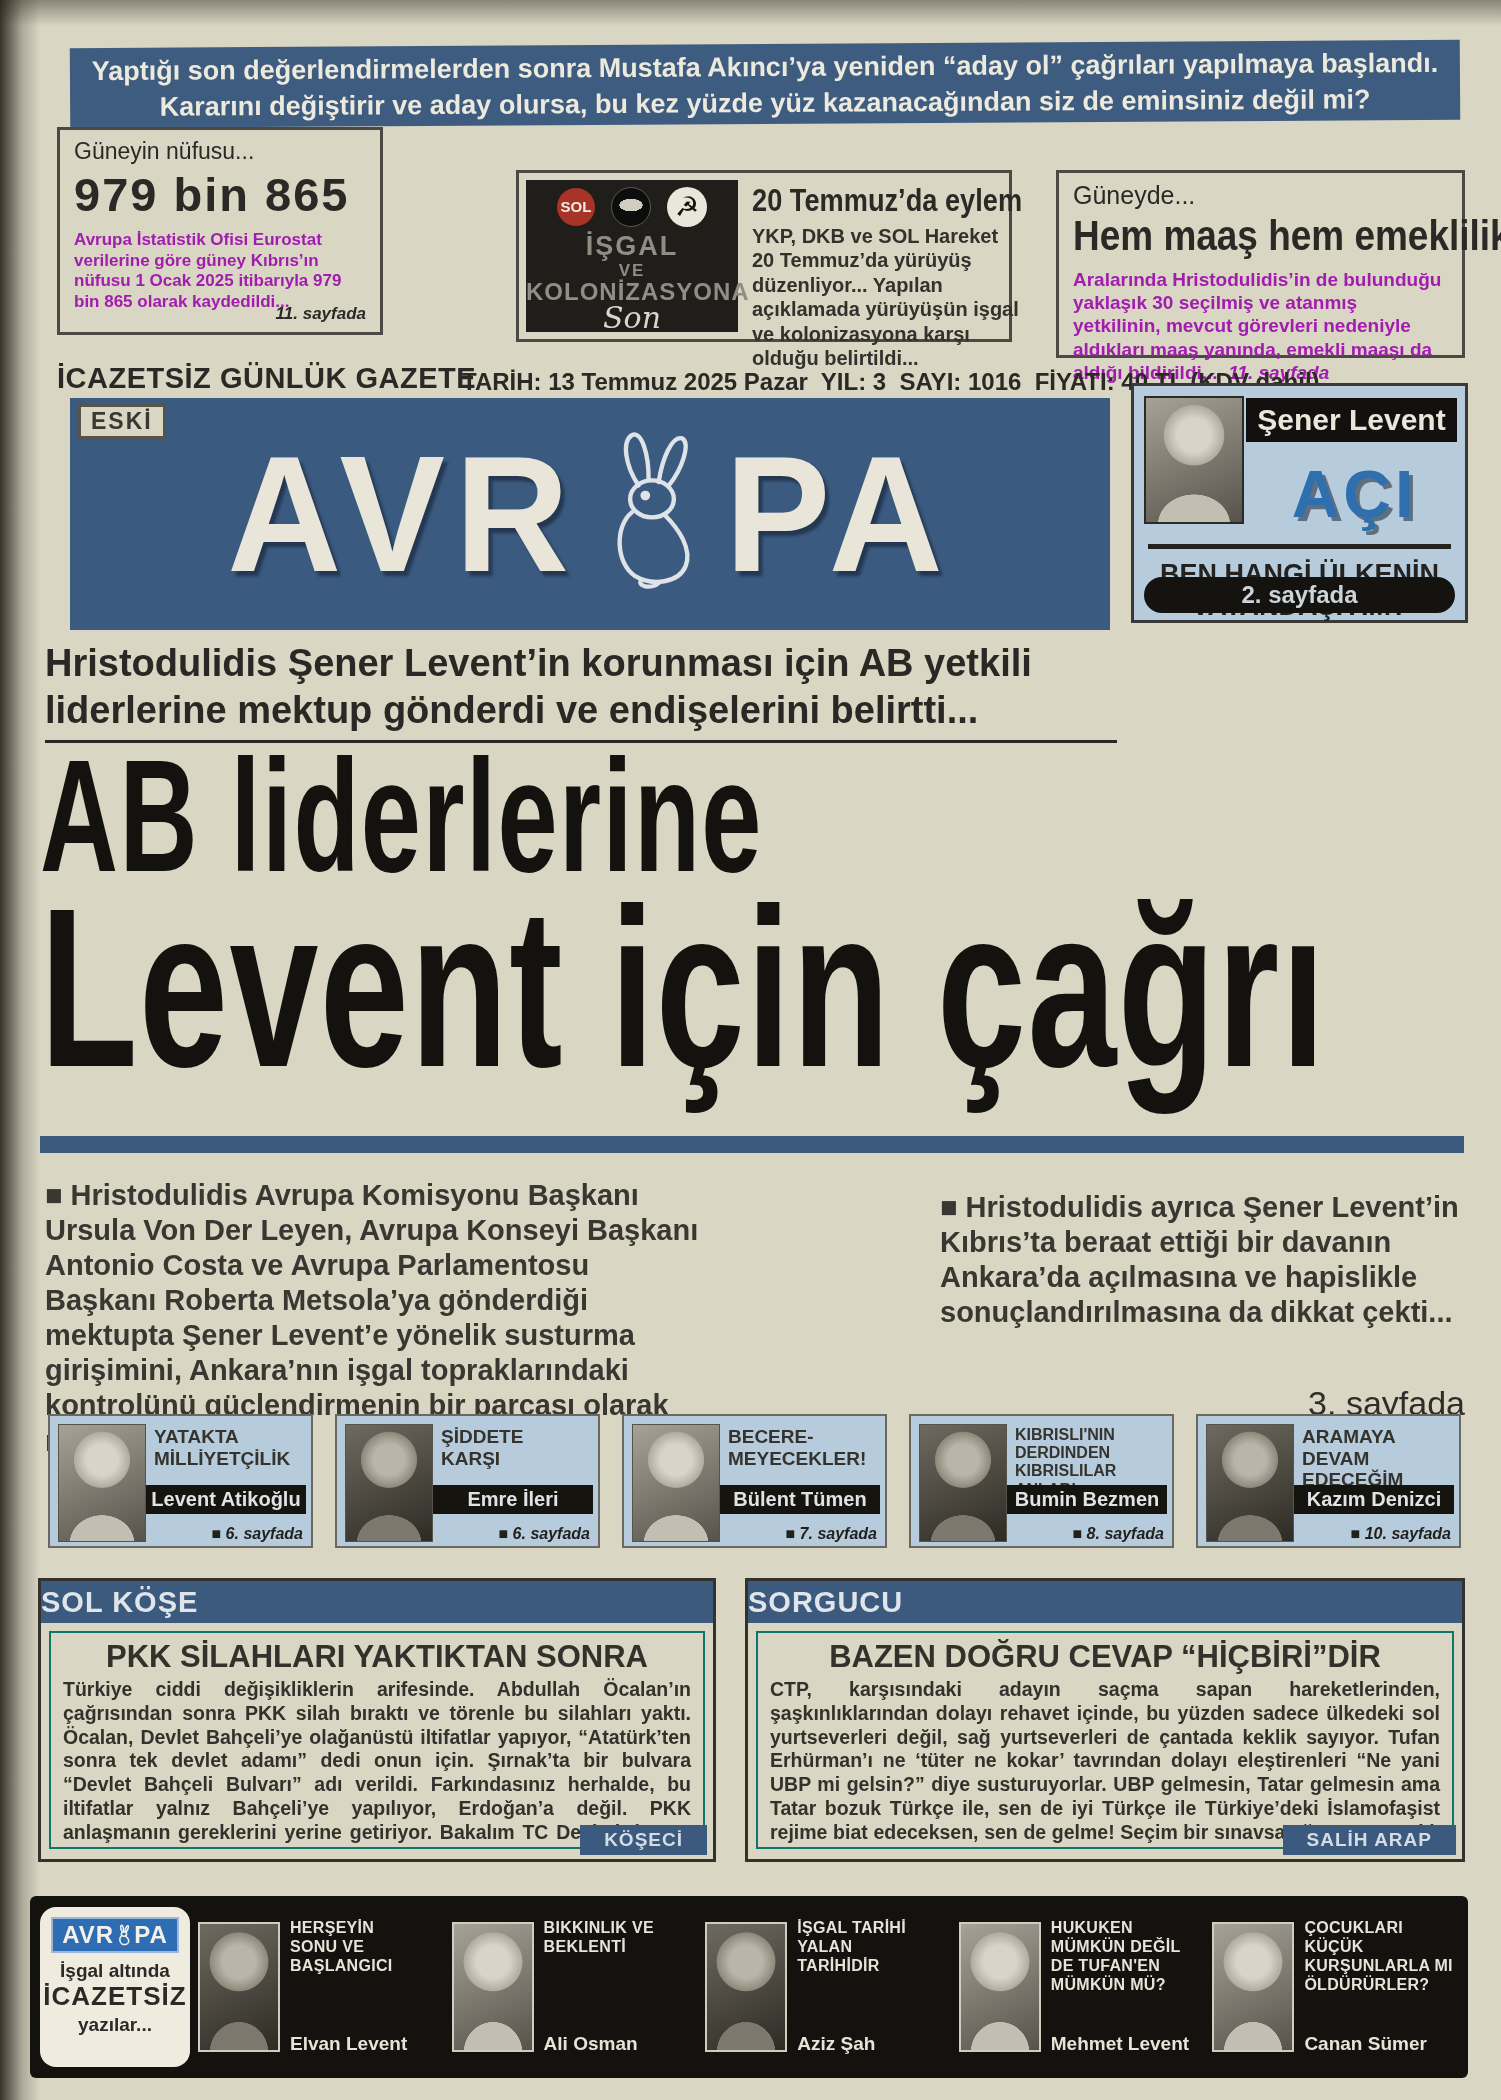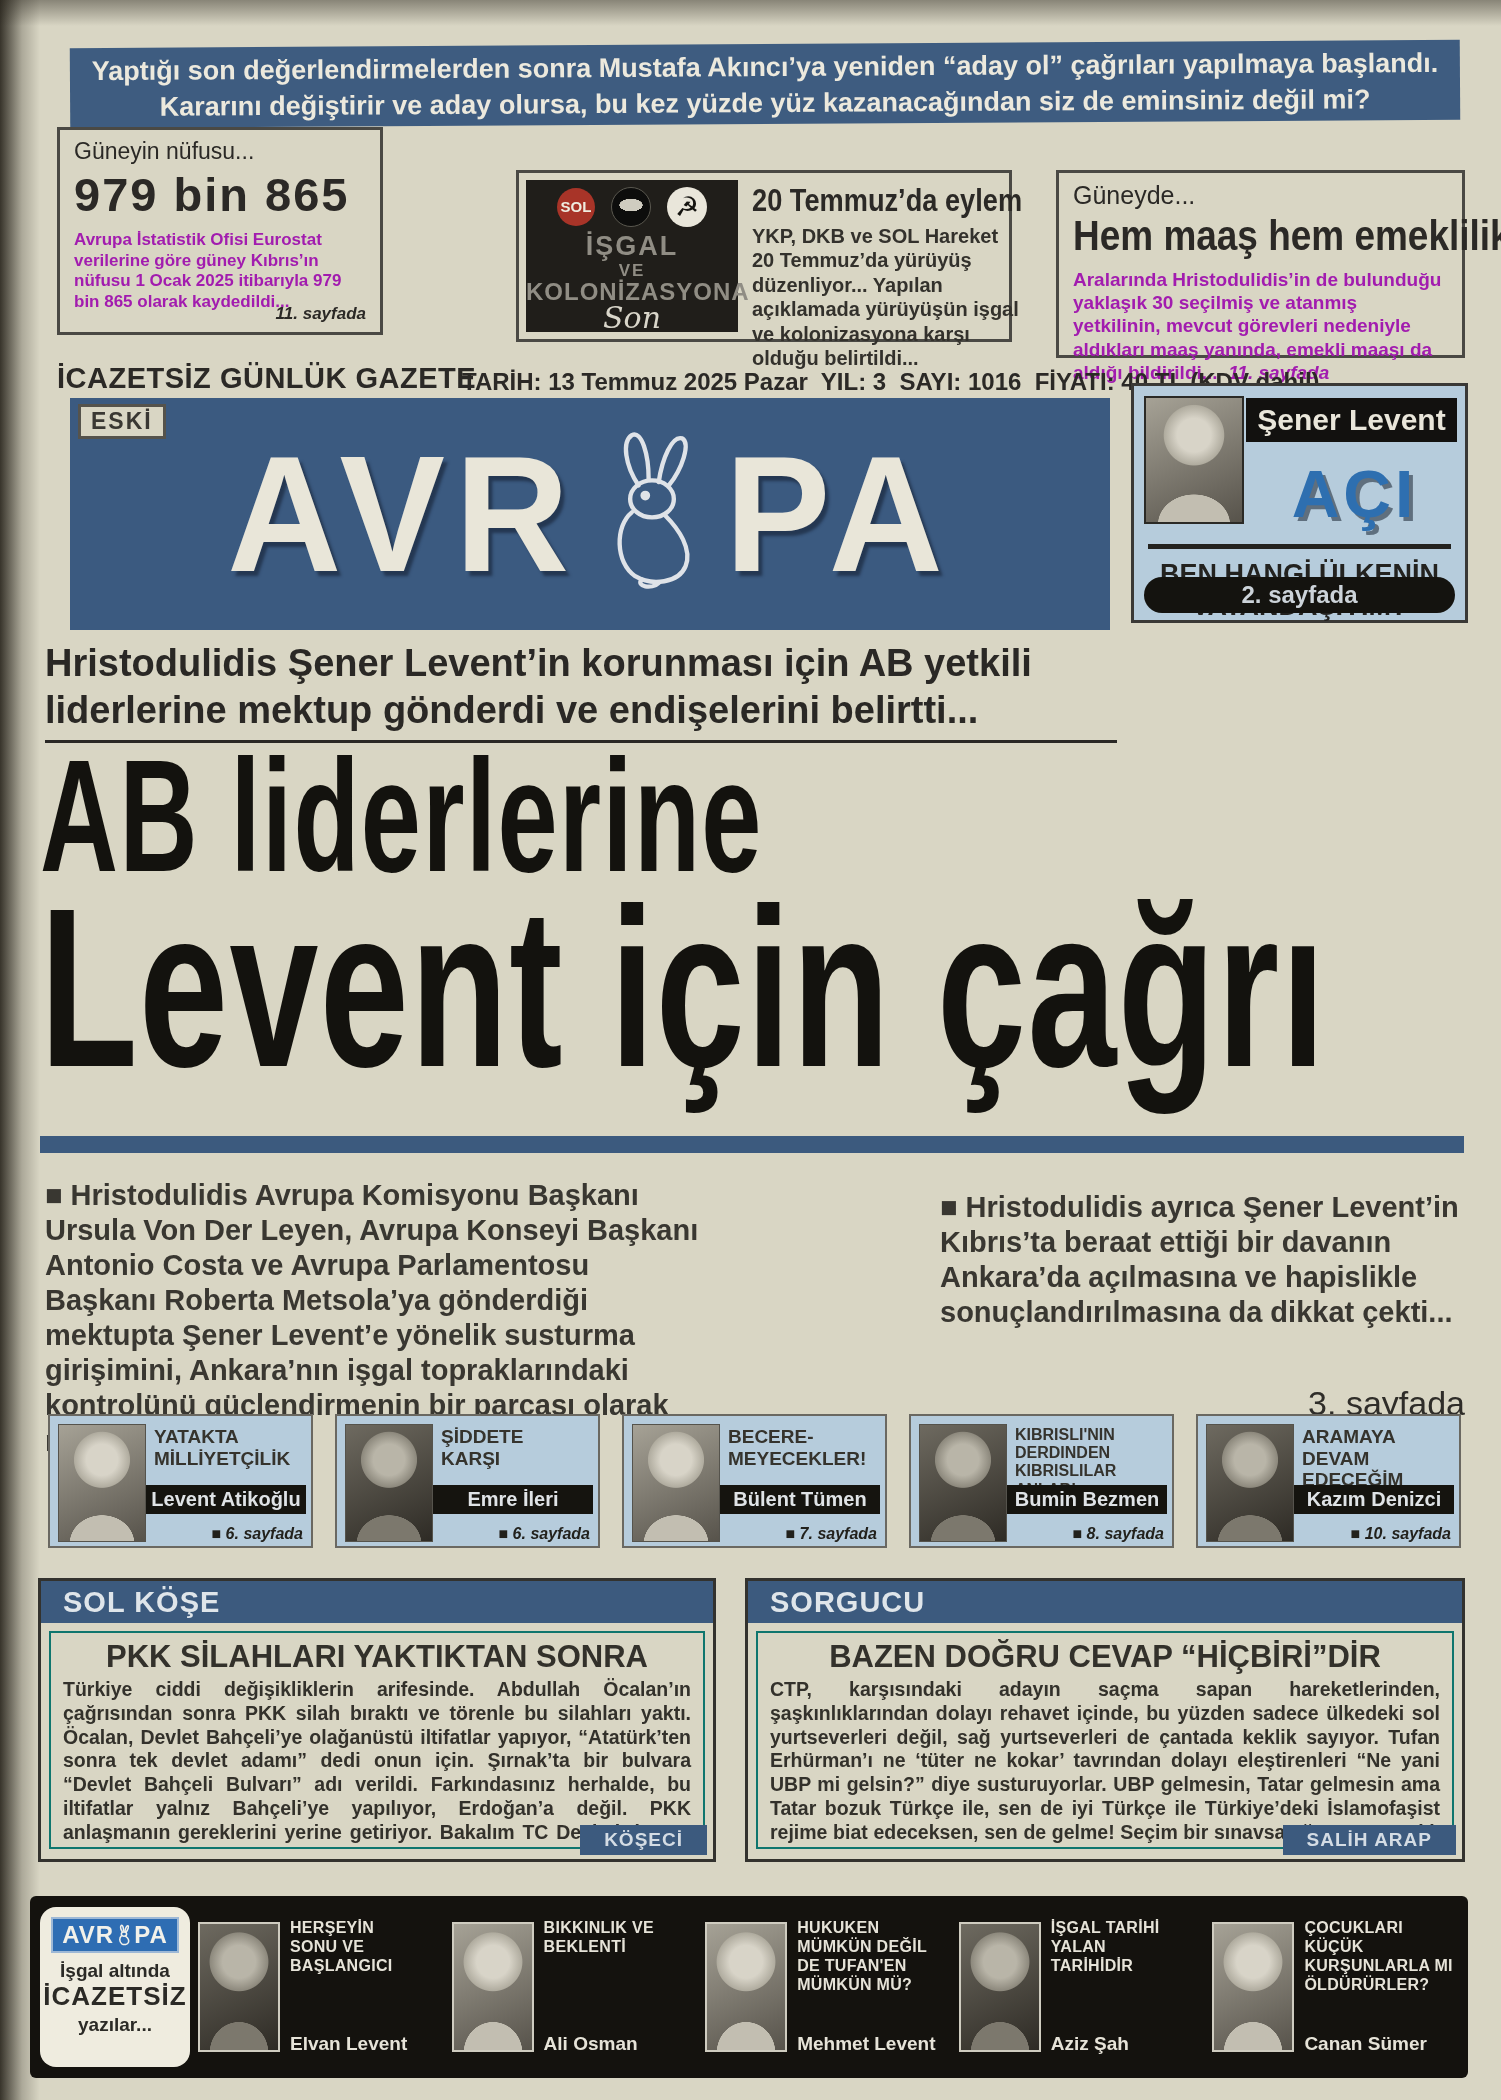--- a/index.html
+++ b/index.html
@@ -98,21 +98,21 @@
   .col-title{position:absolute;left:104px;top:10px;right:4px;font-size:19px;font-weight:800;line-height:1.14;color:#35332d;}
   .col-name{position:absolute;left:96px;right:5px;bottom:32px;height:29px;background:#15140f;
     color:#dfe3e6;font-size:20px;font-weight:700;text-align:center;line-height:29px;}
   .col-ref{position:absolute;right:8px;bottom:3px;font-size:16px;font-weight:700;font-style:italic;color:#22211c;}
   .col-title.small{font-size:16px;}
   
   .panel{position:absolute;top:1578px;height:284px;border:3px solid #33322e;background:#d9d6c4;}
   .panel-sol{left:38px;width:678px;}
   .panel-sor{left:745px;width:720px;}
   .panel-header{height:42px;background:#3c5a7e;color:#dfe5ea;font-size:29px;font-weight:800;
-    letter-spacing:1px;line-height:42px;padding-left:22px;}
+    letter-spacing:1px;line-height:42px;}
   .panel-inner{position:absolute;left:8px;right:8px;top:50px;bottom:10px;border:2px solid #0f766e;padding:4px 12px;overflow:hidden;}
   .panel-head{text-align:center;font-size:31px;font-weight:800;color:#33312b;margin:2px 0 3px;}
   .panel-body{font-size:19.5px;font-weight:700;line-height:1.22;text-align:justify;color:#33312b;}
   .panel-badge{position:absolute;right:6px;bottom:4px;background:#3c5a7e;color:#d4dce4;
     font-size:19px;font-weight:800;letter-spacing:1px;padding:4px 24px;}
   
   .bottom-strip{position:absolute;left:30px;top:1896px;width:1438px;height:182px;background:#14120e;
     border-radius:6px;display:flex;align-items:center;padding:0 10px;gap:8px;}
   .logo-card{width:150px;height:160px;background:#efecdf;border-radius:16px;text-align:center;padding-top:8px;flex:none;}
   .logo-bar{margin:2px auto 0;width:128px;height:36px;background:#2e6db3;border:2px solid #9db8d6;
@@ -310,39 +310,39 @@
     </div>
     <div class="writer">
       <div class="writer-photo photo"></div>
       <div class="writer-text">
         <div class="writer-title pre">BIKKINLIK VE
 BEKLENTİ</div>
         <div class="writer-name">Ali Osman</div>
       </div>
     </div>
     <div class="writer">
+      <div class="writer-photo photo dark"></div>
+      <div class="writer-text">
+        <div class="writer-title pre">İŞGAL TARİHİ
+YALAN
+TARİHİDİR</div>
+        <div class="writer-name">Aziz Şah</div>
+      </div>
+    </div>
+    <div class="writer">
       <div class="writer-photo photo"></div>
       <div class="writer-text">
         <div class="writer-title pre">HUKUKEN
 MÜMKÜN DEĞİL
 DE TUFAN'EN
 MÜMKÜN MÜ?</div>
         <div class="writer-name">Mehmet Levent</div>
       </div>
     </div>
     <div class="writer">
-      <div class="writer-photo photo dark"></div>
-      <div class="writer-text">
-        <div class="writer-title pre">İŞGAL TARİHİ
-YALAN
-TARİHİDİR</div>
-        <div class="writer-name">Aziz Şah</div>
-      </div>
-    </div>
-    <div class="writer">
       <div class="writer-photo photo"></div>
       <div class="writer-text">
         <div class="writer-title pre">ÇOCUKLARI
 KÜÇÜK
 KURŞUNLARLA MI
 ÖLDÜRÜRLER?</div>
         <div class="writer-name">Canan Sümer</div>
       </div>
     </div>
   </div>

